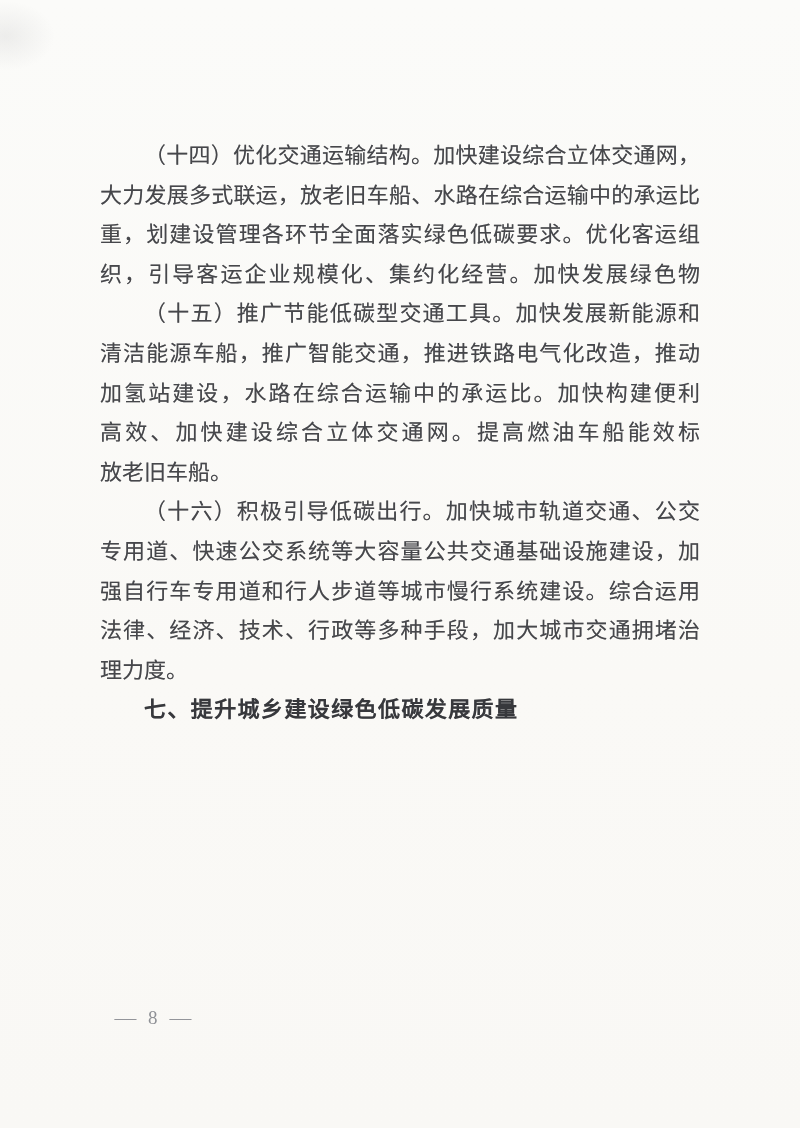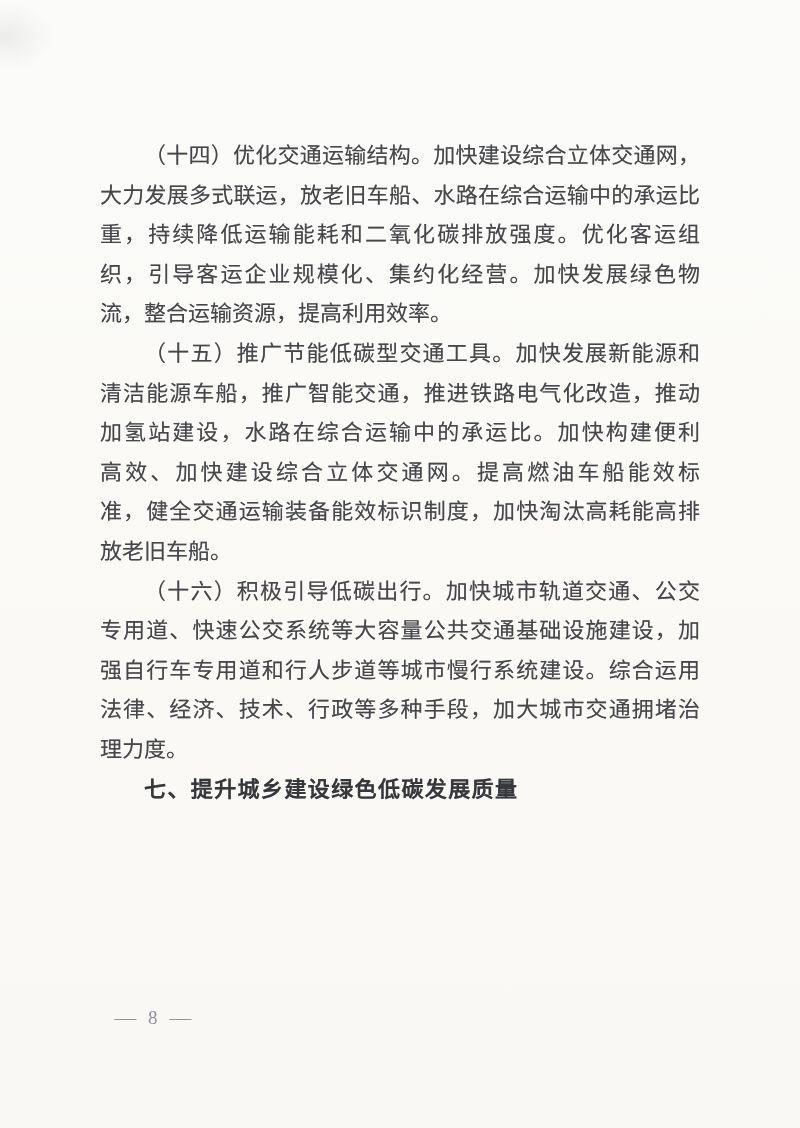--- a/index.html
+++ b/index.html
@@ -52,30 +52,28 @@
   .footer .dash { transform: scaleX(1.15); }
 </style>
 </head>
 <body>
 
 <div class="page">
   <div class="doc-body">
       <div class="para body">
         <div class="tline indent">（十四）优化交通运输结构。加快建设综合立体交通网，</div>
         <div class="tline">大力发展多式联运，放老旧车船、水路在综合运输中的承运比</div>
-        <div class="tline">重，持续降低运输能耗和二氧化碳排放强度。优化客运组</div>
+        <div class="tline">重，划建设管理各环节全面落实绿色低碳要求。优化客运组</div>
         <div class="tline">织，引导客运企业规模化、集约化经营。加快发展绿色物</div>
-        <div class="tline endline">流，整合运输资源，提高利用效率。</div>
       </div>
       <div class="para body">
         <div class="tline indent">（十五）推广节能低碳型交通工具。加快发展新能源和</div>
         <div class="tline">清洁能源车船，推广智能交通，推进铁路电气化改造，推动</div>
         <div class="tline">加氢站建设，水路在综合运输中的承运比。加快构建便利</div>
         <div class="tline">高效、加快建设综合立体交通网。提高燃油车船能效标</div>
-        <div class="tline">准，健全交通运输装备能效标识制度，加快淘汰高耗能高排</div>
         <div class="tline endline">放老旧车船。</div>
       </div>
       <div class="para body">
         <div class="tline indent">（十六）积极引导低碳出行。加快城市轨道交通、公交</div>
         <div class="tline">专用道、快速公交系统等大容量公共交通基础设施建设，加</div>
         <div class="tline">强自行车专用道和行人步道等城市慢行系统建设。综合运用</div>
         <div class="tline">法律、经济、技术、行政等多种手段，加大城市交通拥堵治</div>
         <div class="tline endline">理力度。</div>
       </div>
       <div class="para heading">

